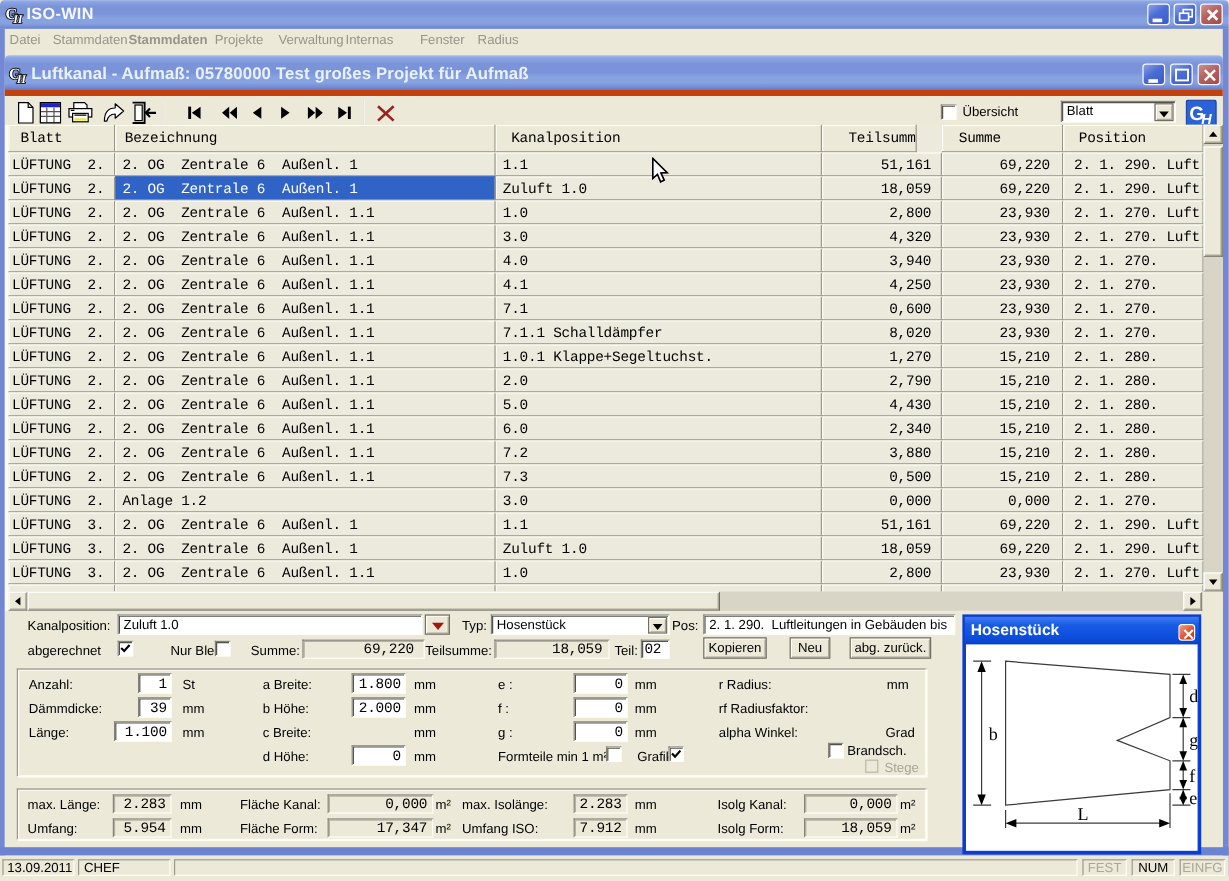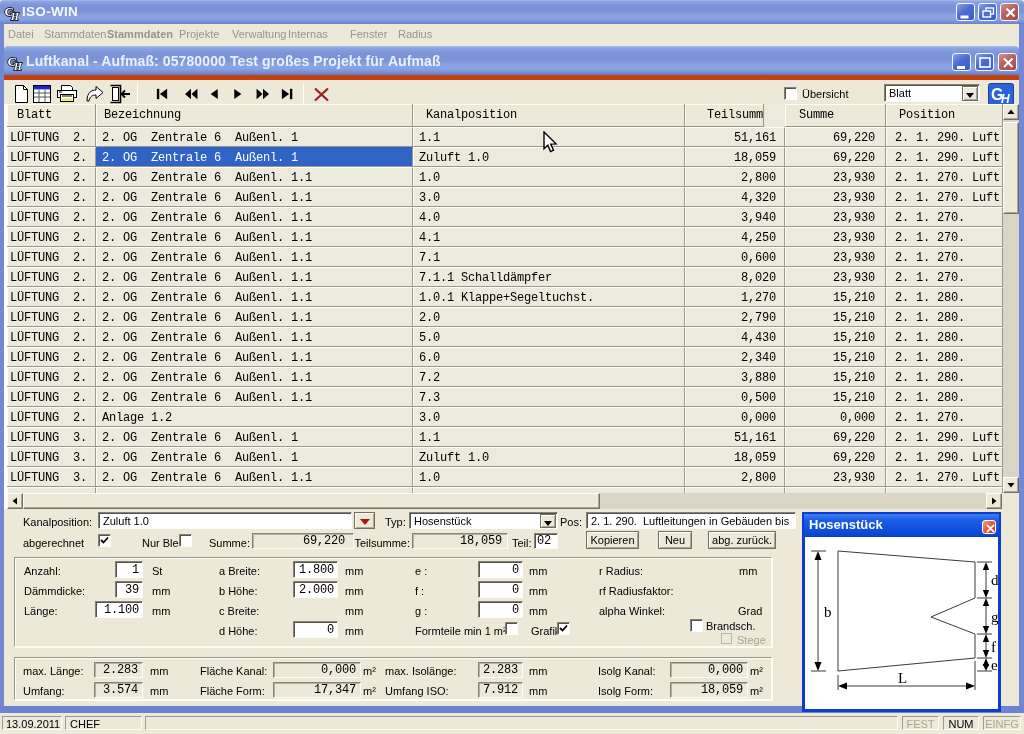--- a/index.html
+++ b/index.html
@@ -507,21 +507,21 @@
   <div class="lbl" style="left:196px;top:156px;">Fläche Kanal:</div>
   <div class="tro num" style="left:269px;top:153px;width:88px;height:16px;line-height:15px;padding-right:4px;">0,000</div>
   <div class="lbl" style="left:359px;top:156px;">m²</div>
   <div class="lbl" style="left:381px;top:156px;">max. Isolänge:</div>
   <div class="tro num" style="left:474px;top:153px;width:45px;height:16px;line-height:15px;padding-right:4px;">2.283</div>
   <div class="lbl" style="left:525px;top:156px;">mm</div>
   <div class="lbl" style="left:594px;top:156px;">Isolg Kanal:</div>
   <div class="tro num" style="left:666px;top:153px;width:78px;height:16px;line-height:15px;padding-right:4px;">0,000</div>
   <div class="lbl" style="left:746px;top:156px;">m²</div>
   <div class="lbl" style="left:19px;top:176px;">Umfang:</div>
-  <div class="tro num" style="left:90px;top:173px;width:49px;height:16px;line-height:15px;padding-right:4px;">3.574</div>
+  <div class="tro num" style="left:90px;top:173px;width:49px;height:16px;line-height:15px;padding-right:4px;">5.954</div>
   <div class="lbl" style="left:146px;top:176px;">mm</div>
   <div class="lbl" style="left:196px;top:176px;">Fläche Form:</div>
   <div class="tro num" style="left:269px;top:173px;width:88px;height:16px;line-height:15px;padding-right:4px;">17,347</div>
   <div class="lbl" style="left:359px;top:176px;">m²</div>
   <div class="lbl" style="left:381px;top:176px;">Umfang ISO:</div>
   <div class="tro num" style="left:474px;top:173px;width:45px;height:16px;line-height:15px;padding-right:4px;">7.912</div>
   <div class="lbl" style="left:525px;top:176px;">mm</div>
   <div class="lbl" style="left:594px;top:176px;">Isolg Form:</div>
   <div class="tro num" style="left:666px;top:173px;width:78px;height:16px;line-height:15px;padding-right:4px;">18,059</div>
   <div class="lbl" style="left:746px;top:176px;">m²</div>

